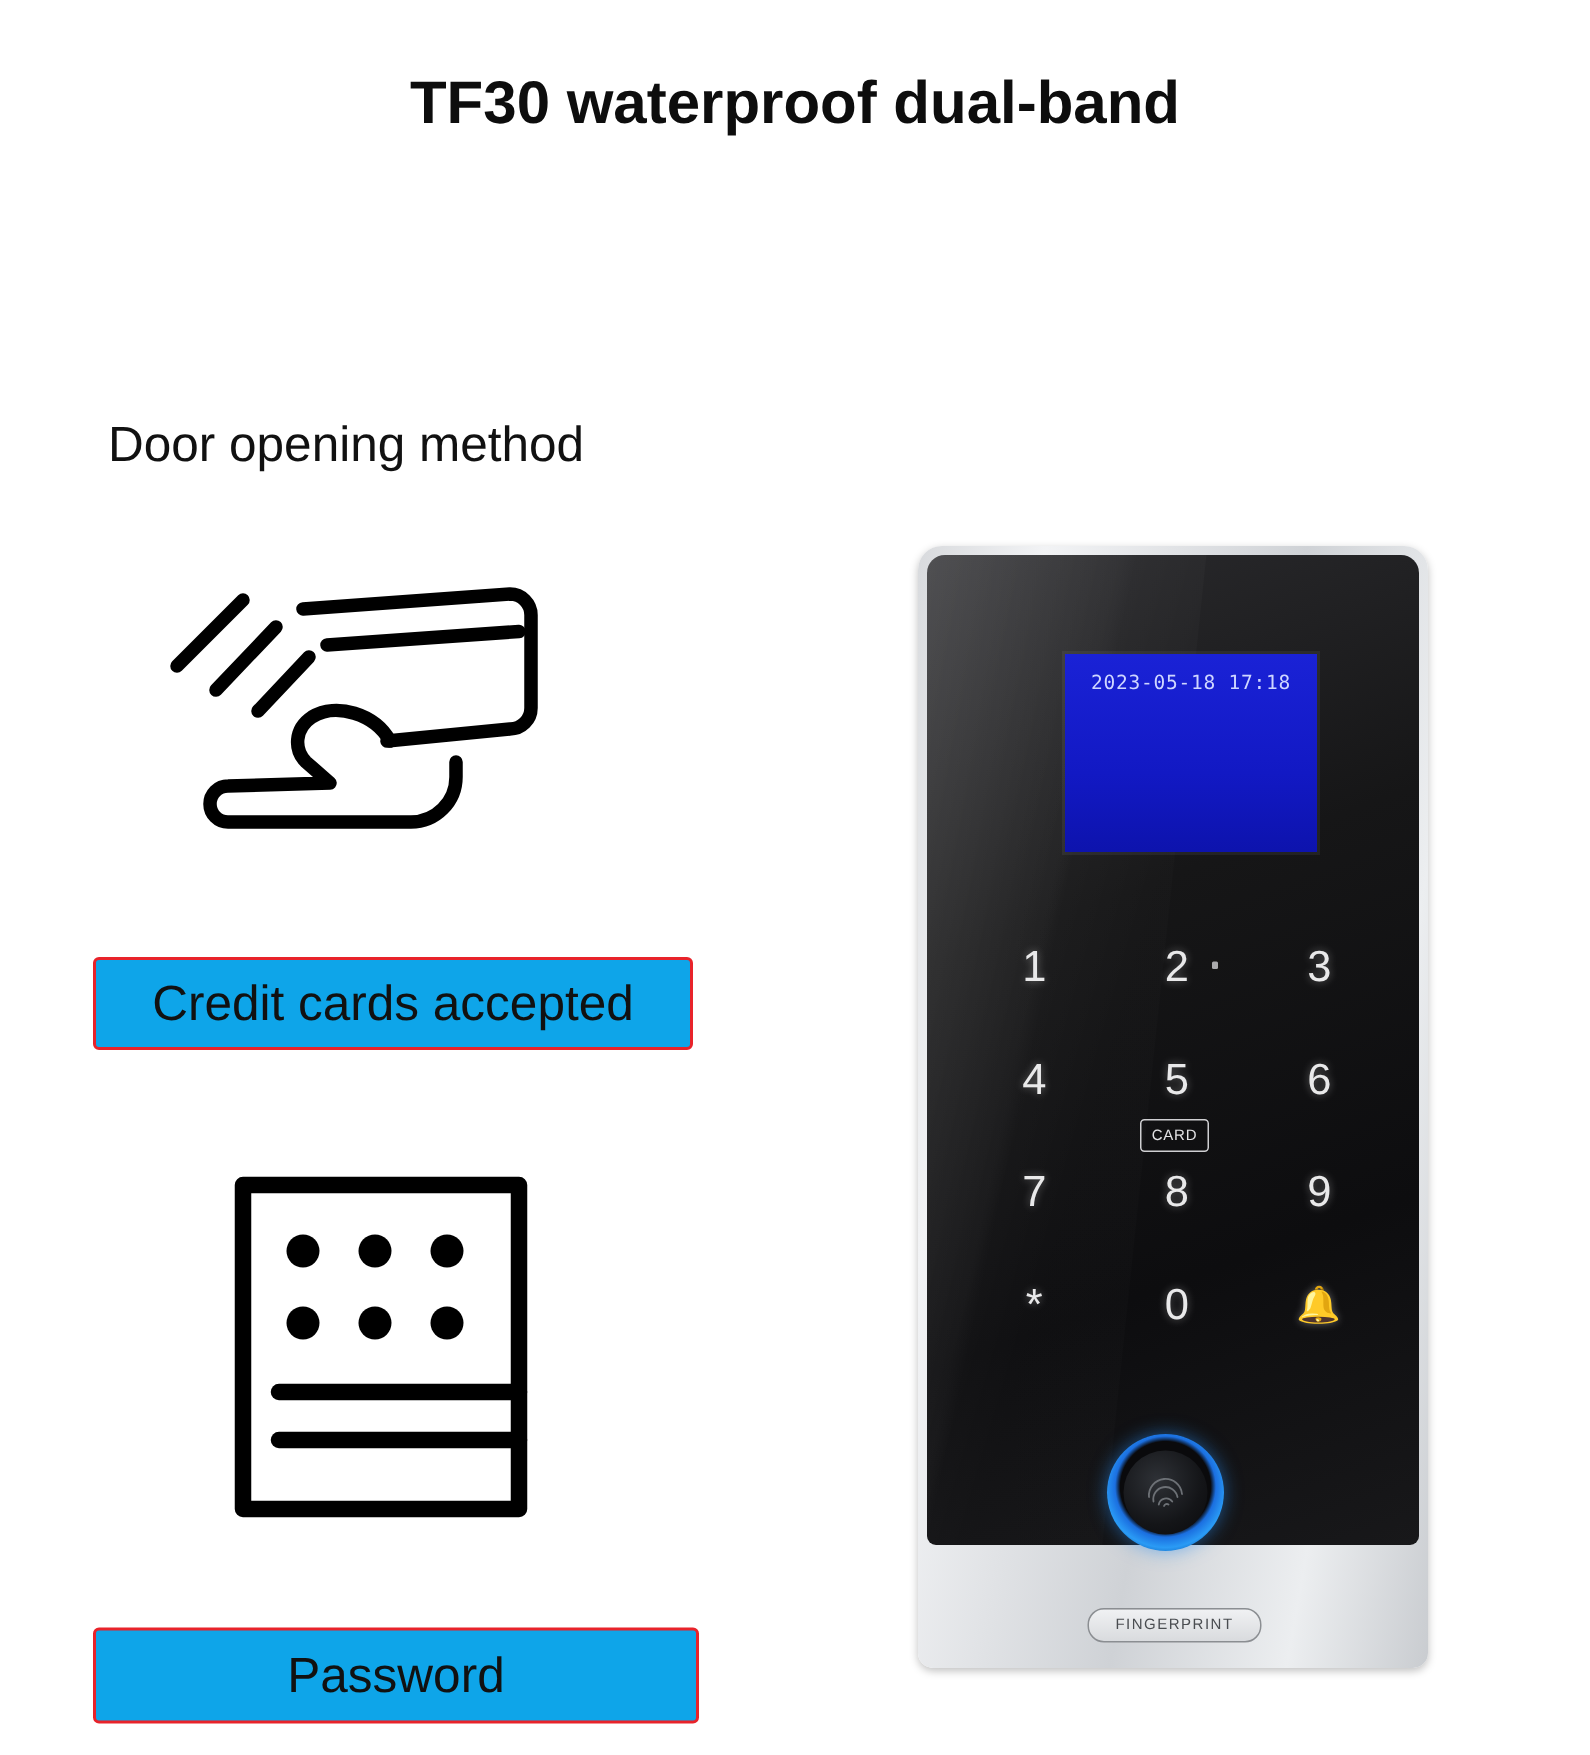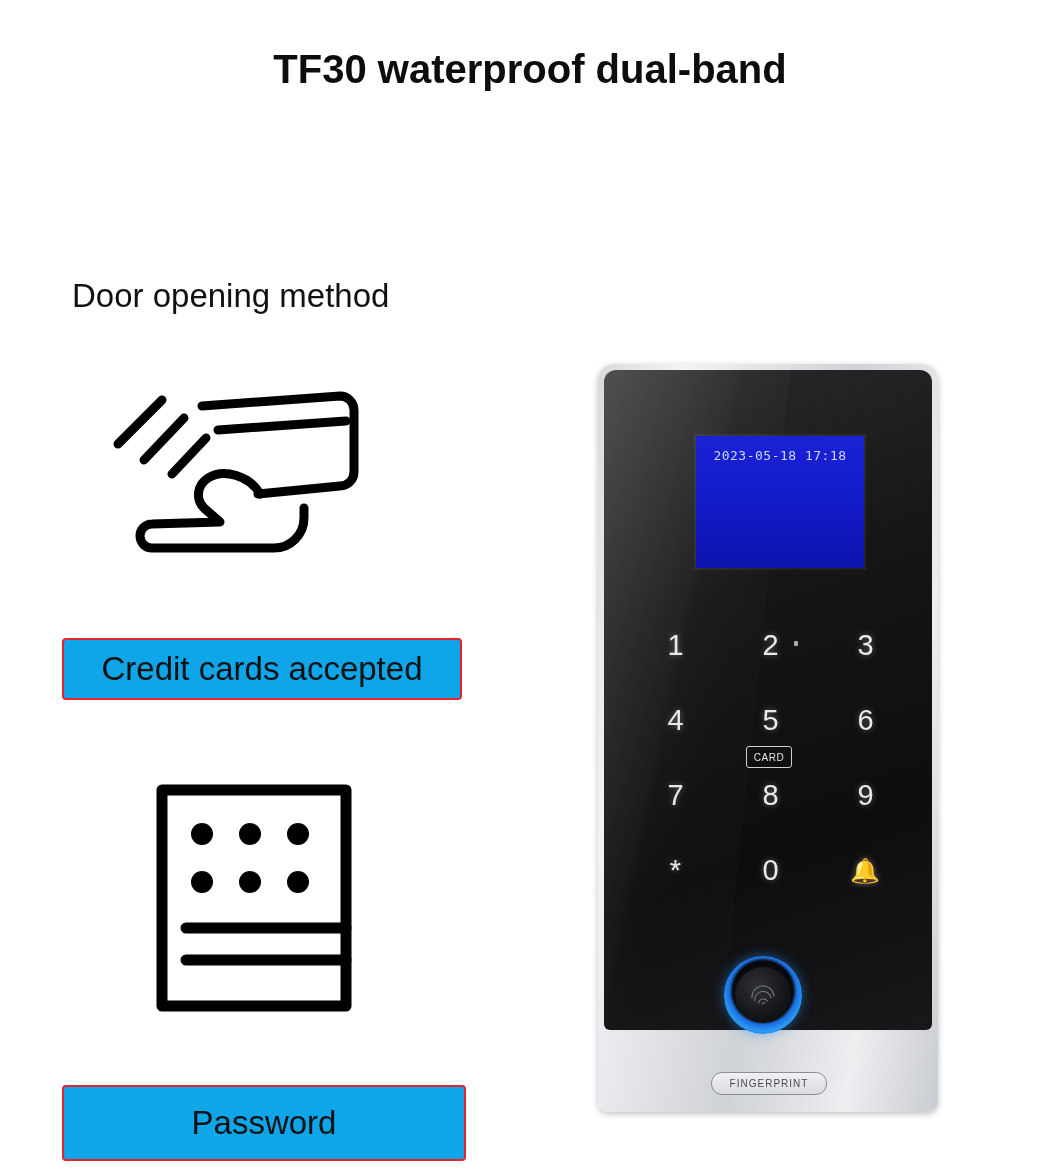--- a/index.html
+++ b/index.html
@@ -81,27 +81,27 @@
   #box-card {
     left: 62px;
     top: 388px;
     width: 400px;
     height: 62px;
   }
   #box-password {
     left: 62px;
     top: 835px;
     width: 404px;
-    height: 76px;
+    height: 64px;
   }
 
   
   .device {
     position: absolute;
-    left: 598px;
+    left: 612px;
     top: 364px;
     width: 340px;
     height: 748px;
   }
   .device-body {
     position: absolute;
     inset: 0;
     border-radius: 16px 16px 10px 10px;
     background: linear-gradient(100deg,#d8dadd 0%, #f2f3f5 18%, #cfd2d6 55%, #eceef0 80%, #c9ccd0 100%);
     box-shadow: 0 2px 6px rgba(0,0,0,0.25);

